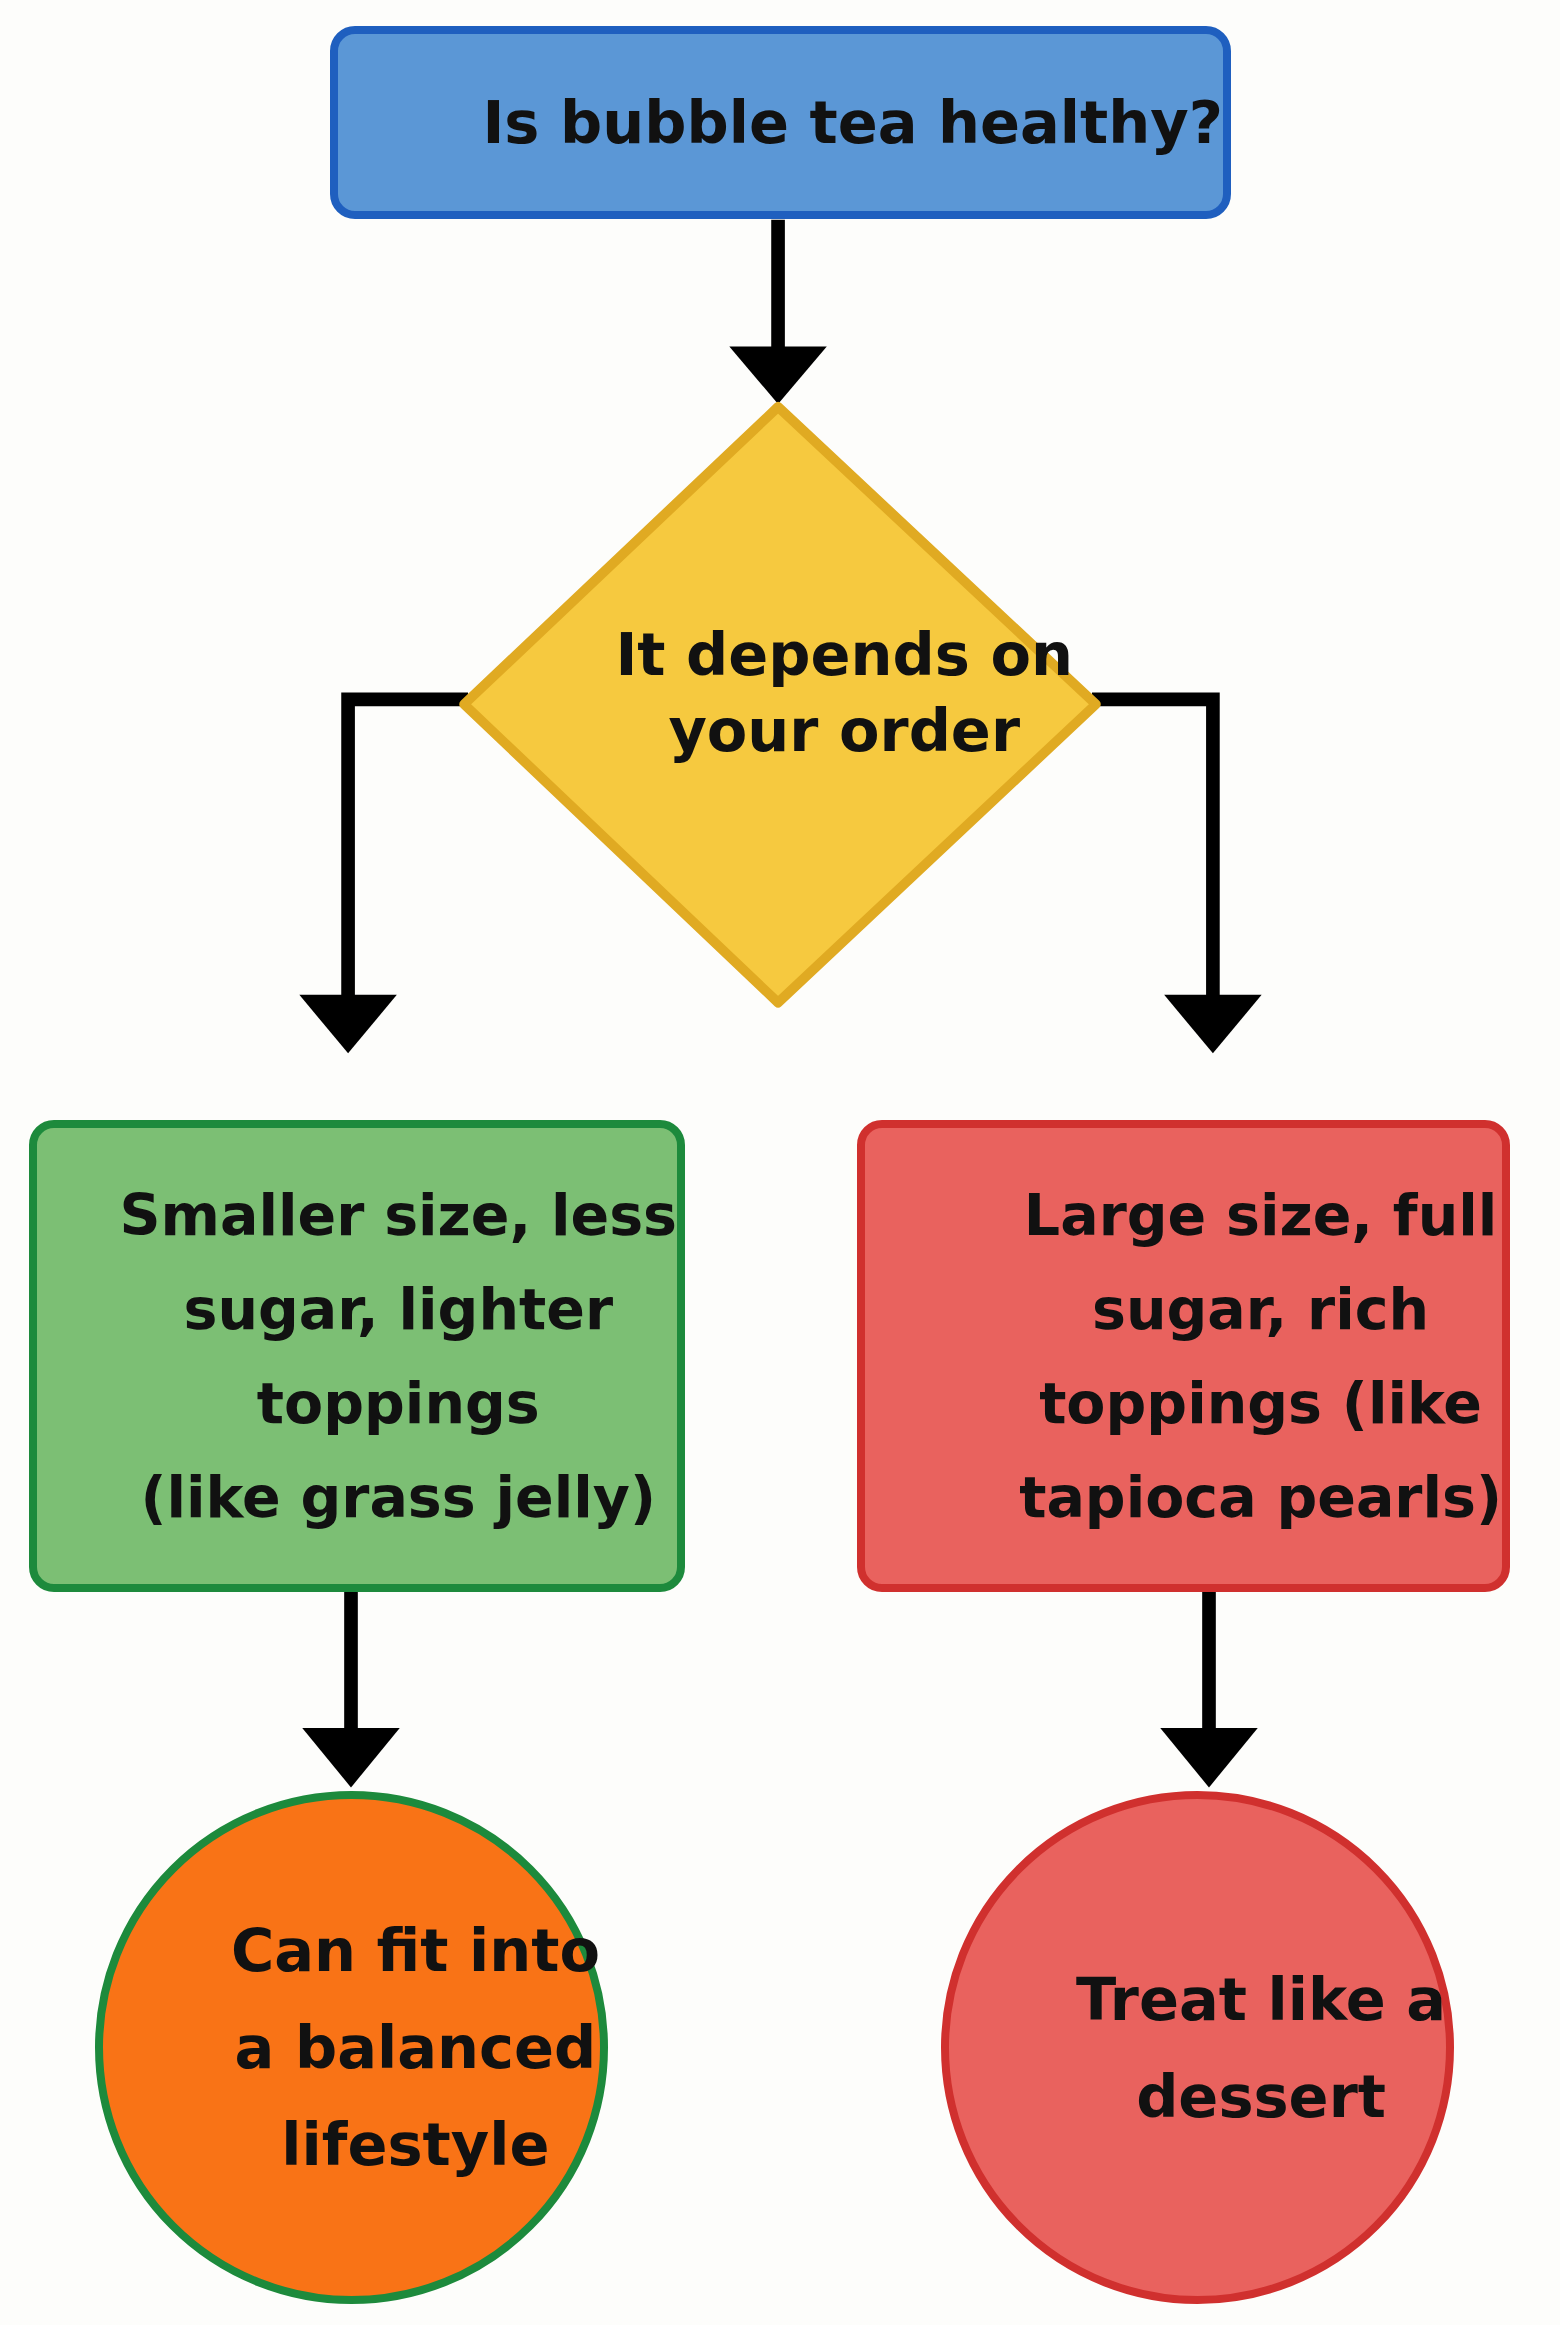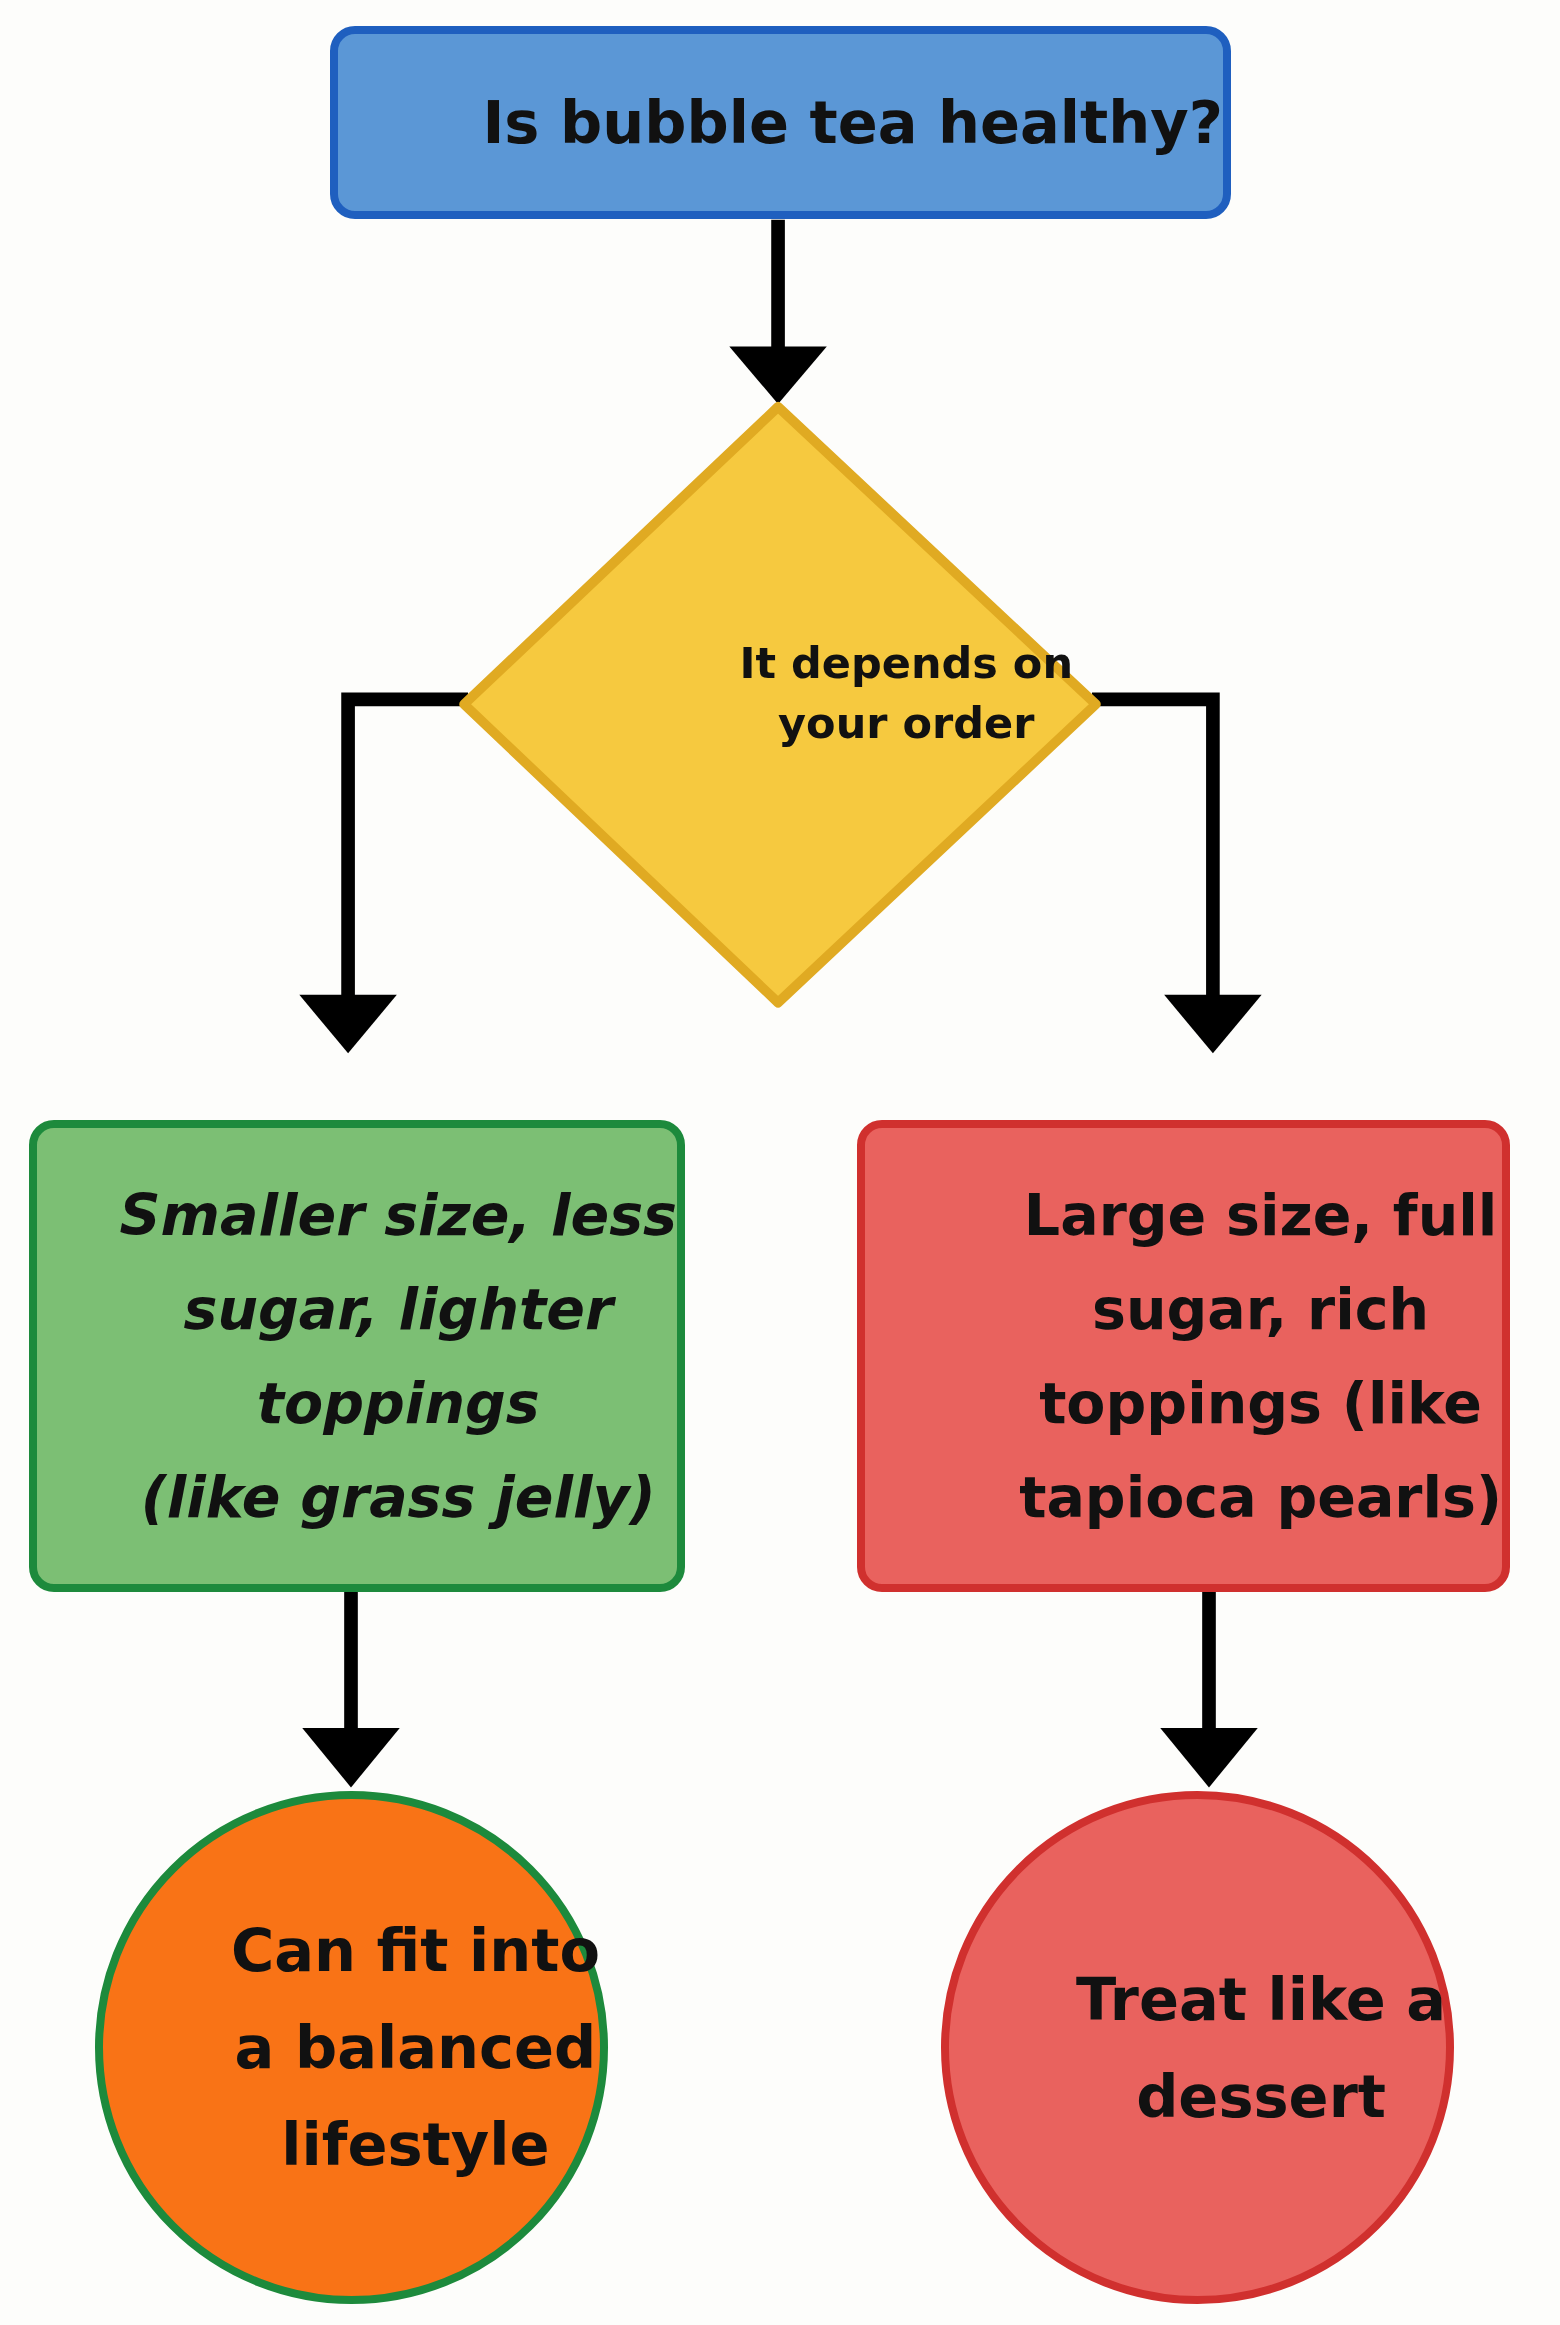--- a/index.html
+++ b/index.html
@@ -26,26 +26,26 @@
     <polygon points="310,1772 410,1772 360,1833"></polygon>
     <polygon points="1190,1772 1290,1772 1240,1833"></polygon>
   </g>
   <polygon points="798,417 1124,722 798,1028 476,722" fill="#f6c93f" stroke="#e0aa22" stroke-width="10" stroke-linejoin="round"></polygon>
 </svg>
 
 <div class="node" style="left:330px;top:26px;width:901px;height:193px;background:#5b97d6;border:8.8px solid #1f5fbf;border-radius:25px;font-size:59px;">
   <span>Is bubble tea healthy?</span>
 </div>
 
-<div class="node" style="left:488px;top:585px;width:585px;height:215px;font-size:43px;line-height:60px;">
+<div class="node" style="left:488px;top:585px;width:585px;height:215px;font-size:59px;line-height:76px;">
   <span>It depends on
 your order</span>
 </div>
 
-<div class="node" style="left:29px;top:1120px;width:656px;height:472px;background:#7cbf74;border:8.8px solid #1d8a3c;border-radius:25px;font-size:57px;line-height:94px;font-style:italic;">
+<div class="node" style="left:29px;top:1120px;width:656px;height:472px;background:#7cbf74;border:8.8px solid #1d8a3c;border-radius:25px;font-size:57px;line-height:94px;">
   <span>Smaller size, less
 sugar, lighter
 toppings
 (like grass jelly)</span>
 </div>
 
 <div class="node" style="left:857px;top:1120px;width:653px;height:472px;background:#e9625e;border:8.8px solid #d0302e;border-radius:25px;font-size:57px;line-height:94px;">
   <span>Large size, full
 sugar, rich
 toppings (like

